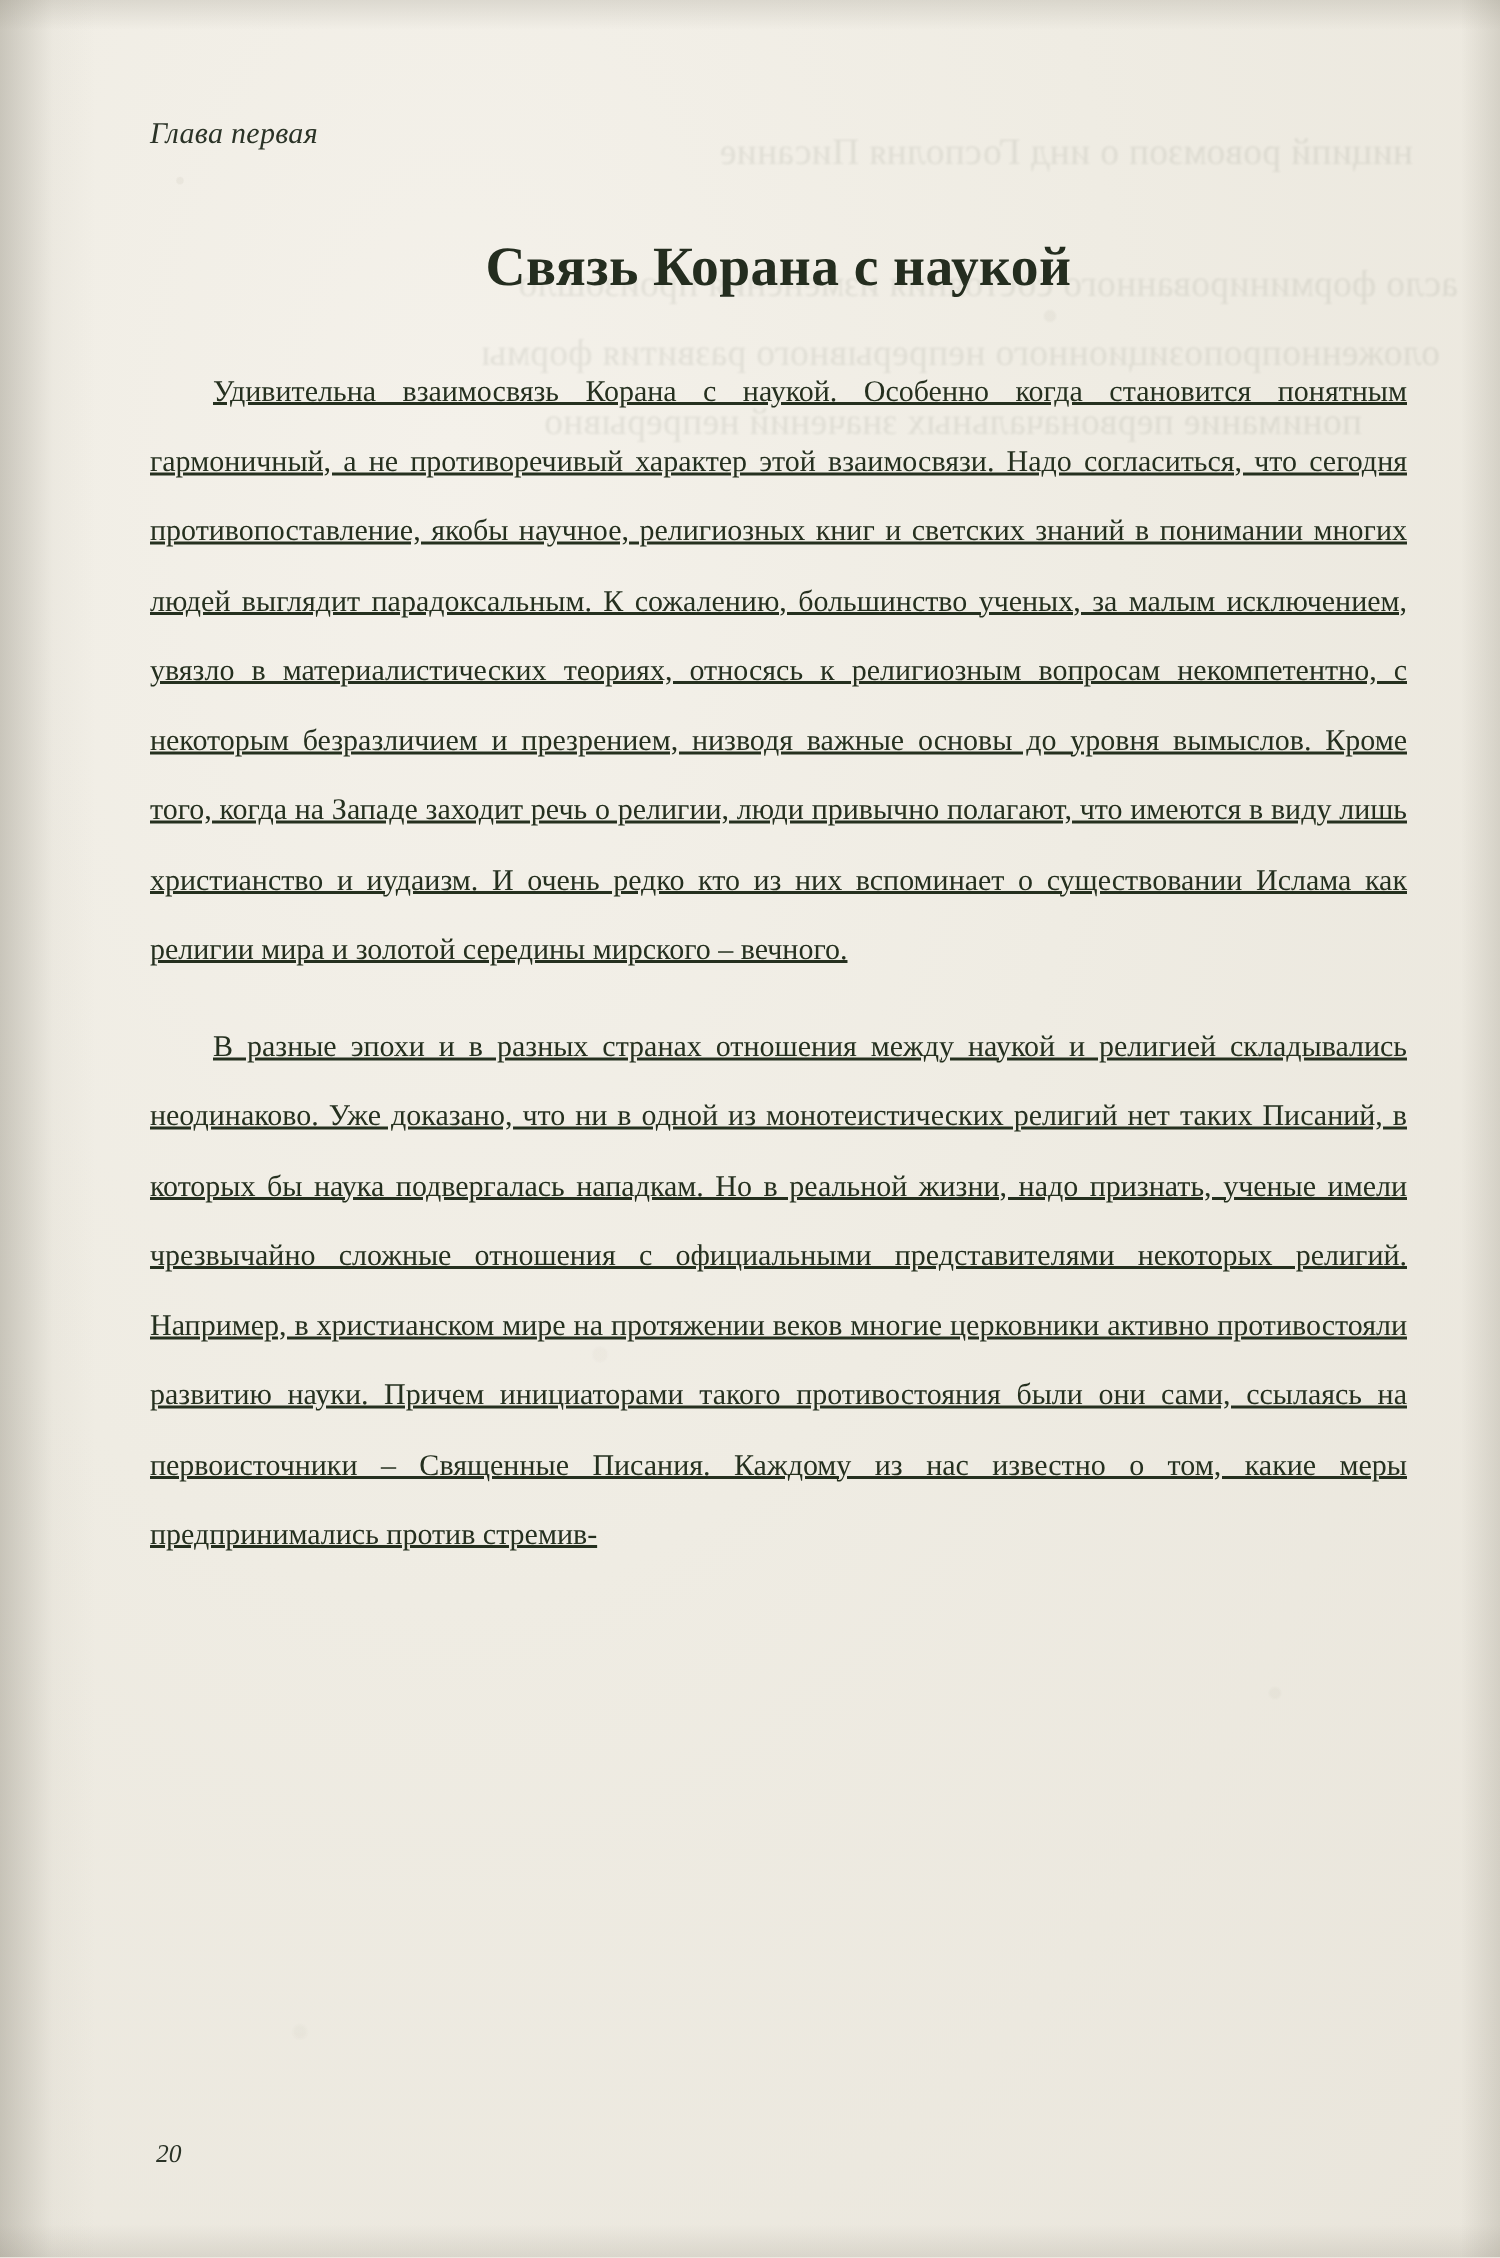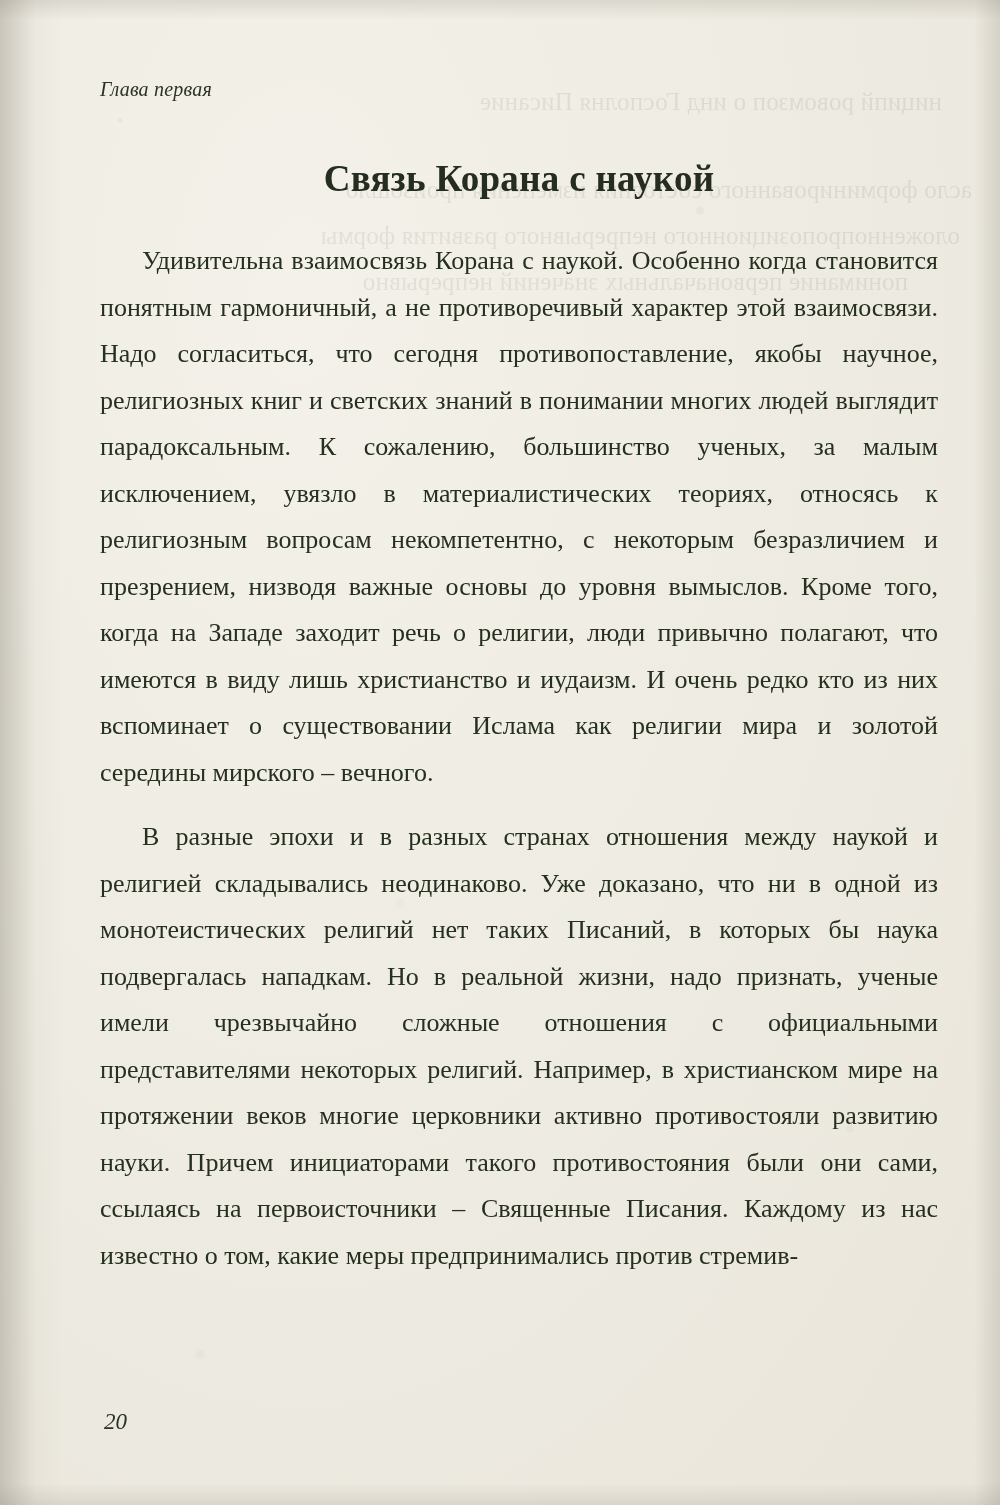--- a/index.html
+++ b/index.html
@@ -105,37 +105,38 @@
     font-weight: bold;
     font-size: 37px;
     color: #242d1f;
     margin-top: 56px;
     margin-bottom: 38px;
     letter-spacing: .3px;
   }
 
   .body-text p {
     margin: 0;
-    font-size: 26px;
+    font-size: 20px;
     line-height: 46.5px;
     color: #25301f;
     text-align: justify;
     text-indent: 42px;
     hyphens: manual;
+    text-decoration: underline;
   }
   .body-text p + p {
     margin-top: 18px;
   }
 
   .folio {
     position: absolute;
     left: 104px;
-    bottom: 70px;
+    bottom: 59px;
     font-style: italic;
-    font-size: 23px;
+    font-size: 17px;
     color: #2b3327;
     z-index: 4;
   }
 </style>
 </head>
 <body>
 
 <div class="page">
 
   <div class="texture"></div>

